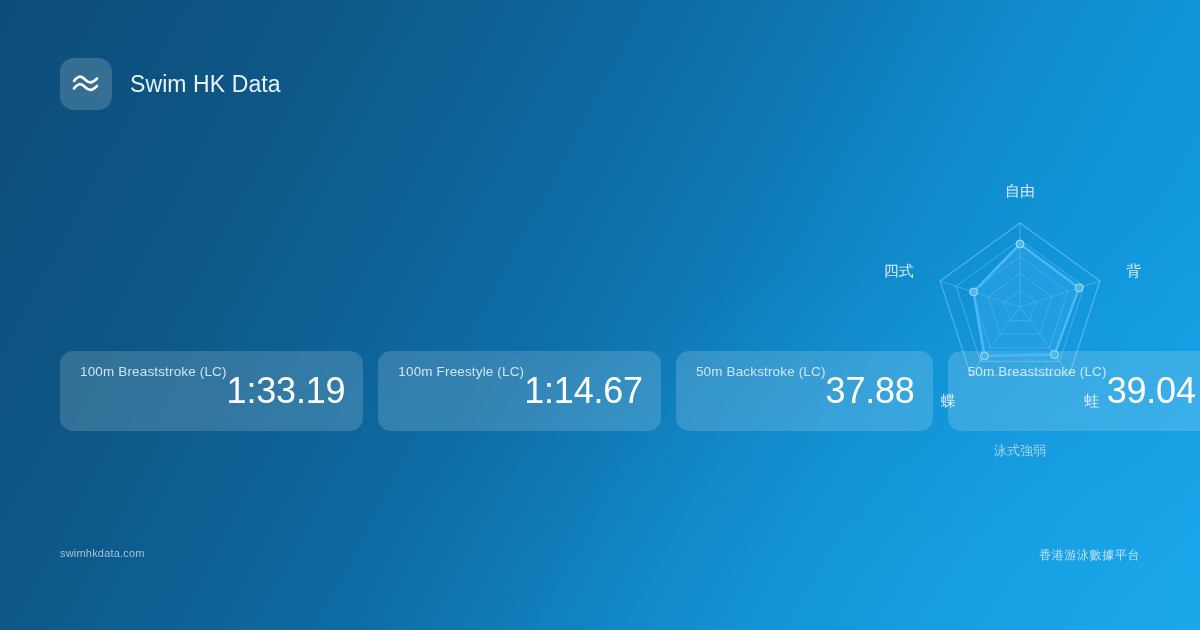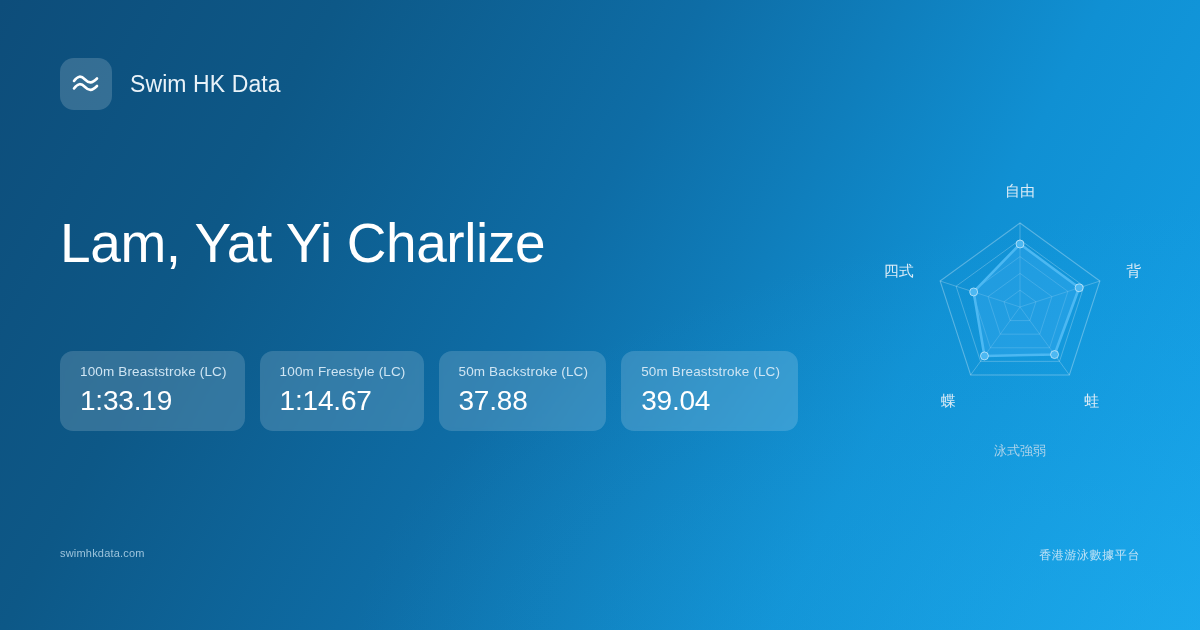--- a/index.html
+++ b/index.html
@@ -95,32 +95,32 @@
     z-index: 3;
   }
   .stat {
     box-sizing: border-box;
     height: 80px;
     padding: 13px 18px 0 20px;
     border-radius: 13px;
     background: rgba(255,255,255,0.16);
     backdrop-filter: blur(2px);
     display: flex;
-    flex-direction: column;
+    flex-direction: row;
     justify-content: flex-start;
   }
   .stat-label {
     font-size: 13.5px;
     color: #cfe5f3;
     letter-spacing: 0.15px;
     white-space: nowrap;
   }
   .stat-value {
     margin-top: 6px;
-    font-size: 28px;
+    font-size: 36px;
     font-weight: 400;
     color: #ffffff;
     letter-spacing: -0.2px;
     white-space: nowrap;
   }
 
   
   .radar {
     position: absolute;
     left: 870px;
@@ -170,21 +170,20 @@
     <div class="brand-logo">
       <svg width="30" height="22" viewBox="0 0 30 22" aria-hidden="true">
         <path d="M3 8 C7 2.5, 10 2.5, 14 6.5 C18 10.5, 21 10.5, 26 5.5" fill="none" stroke="#ffffff" stroke-width="2.6" stroke-linecap="round"></path>
         <path d="M3 15.5 C7 10, 10 10, 14 14 C18 18, 21 18, 26 13" fill="none" stroke="#ffffff" stroke-width="2.6" stroke-linecap="round"></path>
       </svg>
     </div>
     <div class="brand-name">Swim HK Data</div>
   </div>
 
   <div class="athlete">
-    <h1 class="athlete-name">Lam, Yat Yi Charlize</h1>
   </div>
 
   <div class="stats">
     <div class="stat">
       <div class="stat-label">100m Breaststroke (LC)</div>
       <div class="stat-value">1:33.19</div>
     </div>
     <div class="stat">
       <div class="stat-label">100m Freestyle (LC)</div>
       <div class="stat-value">1:14.67</div>

